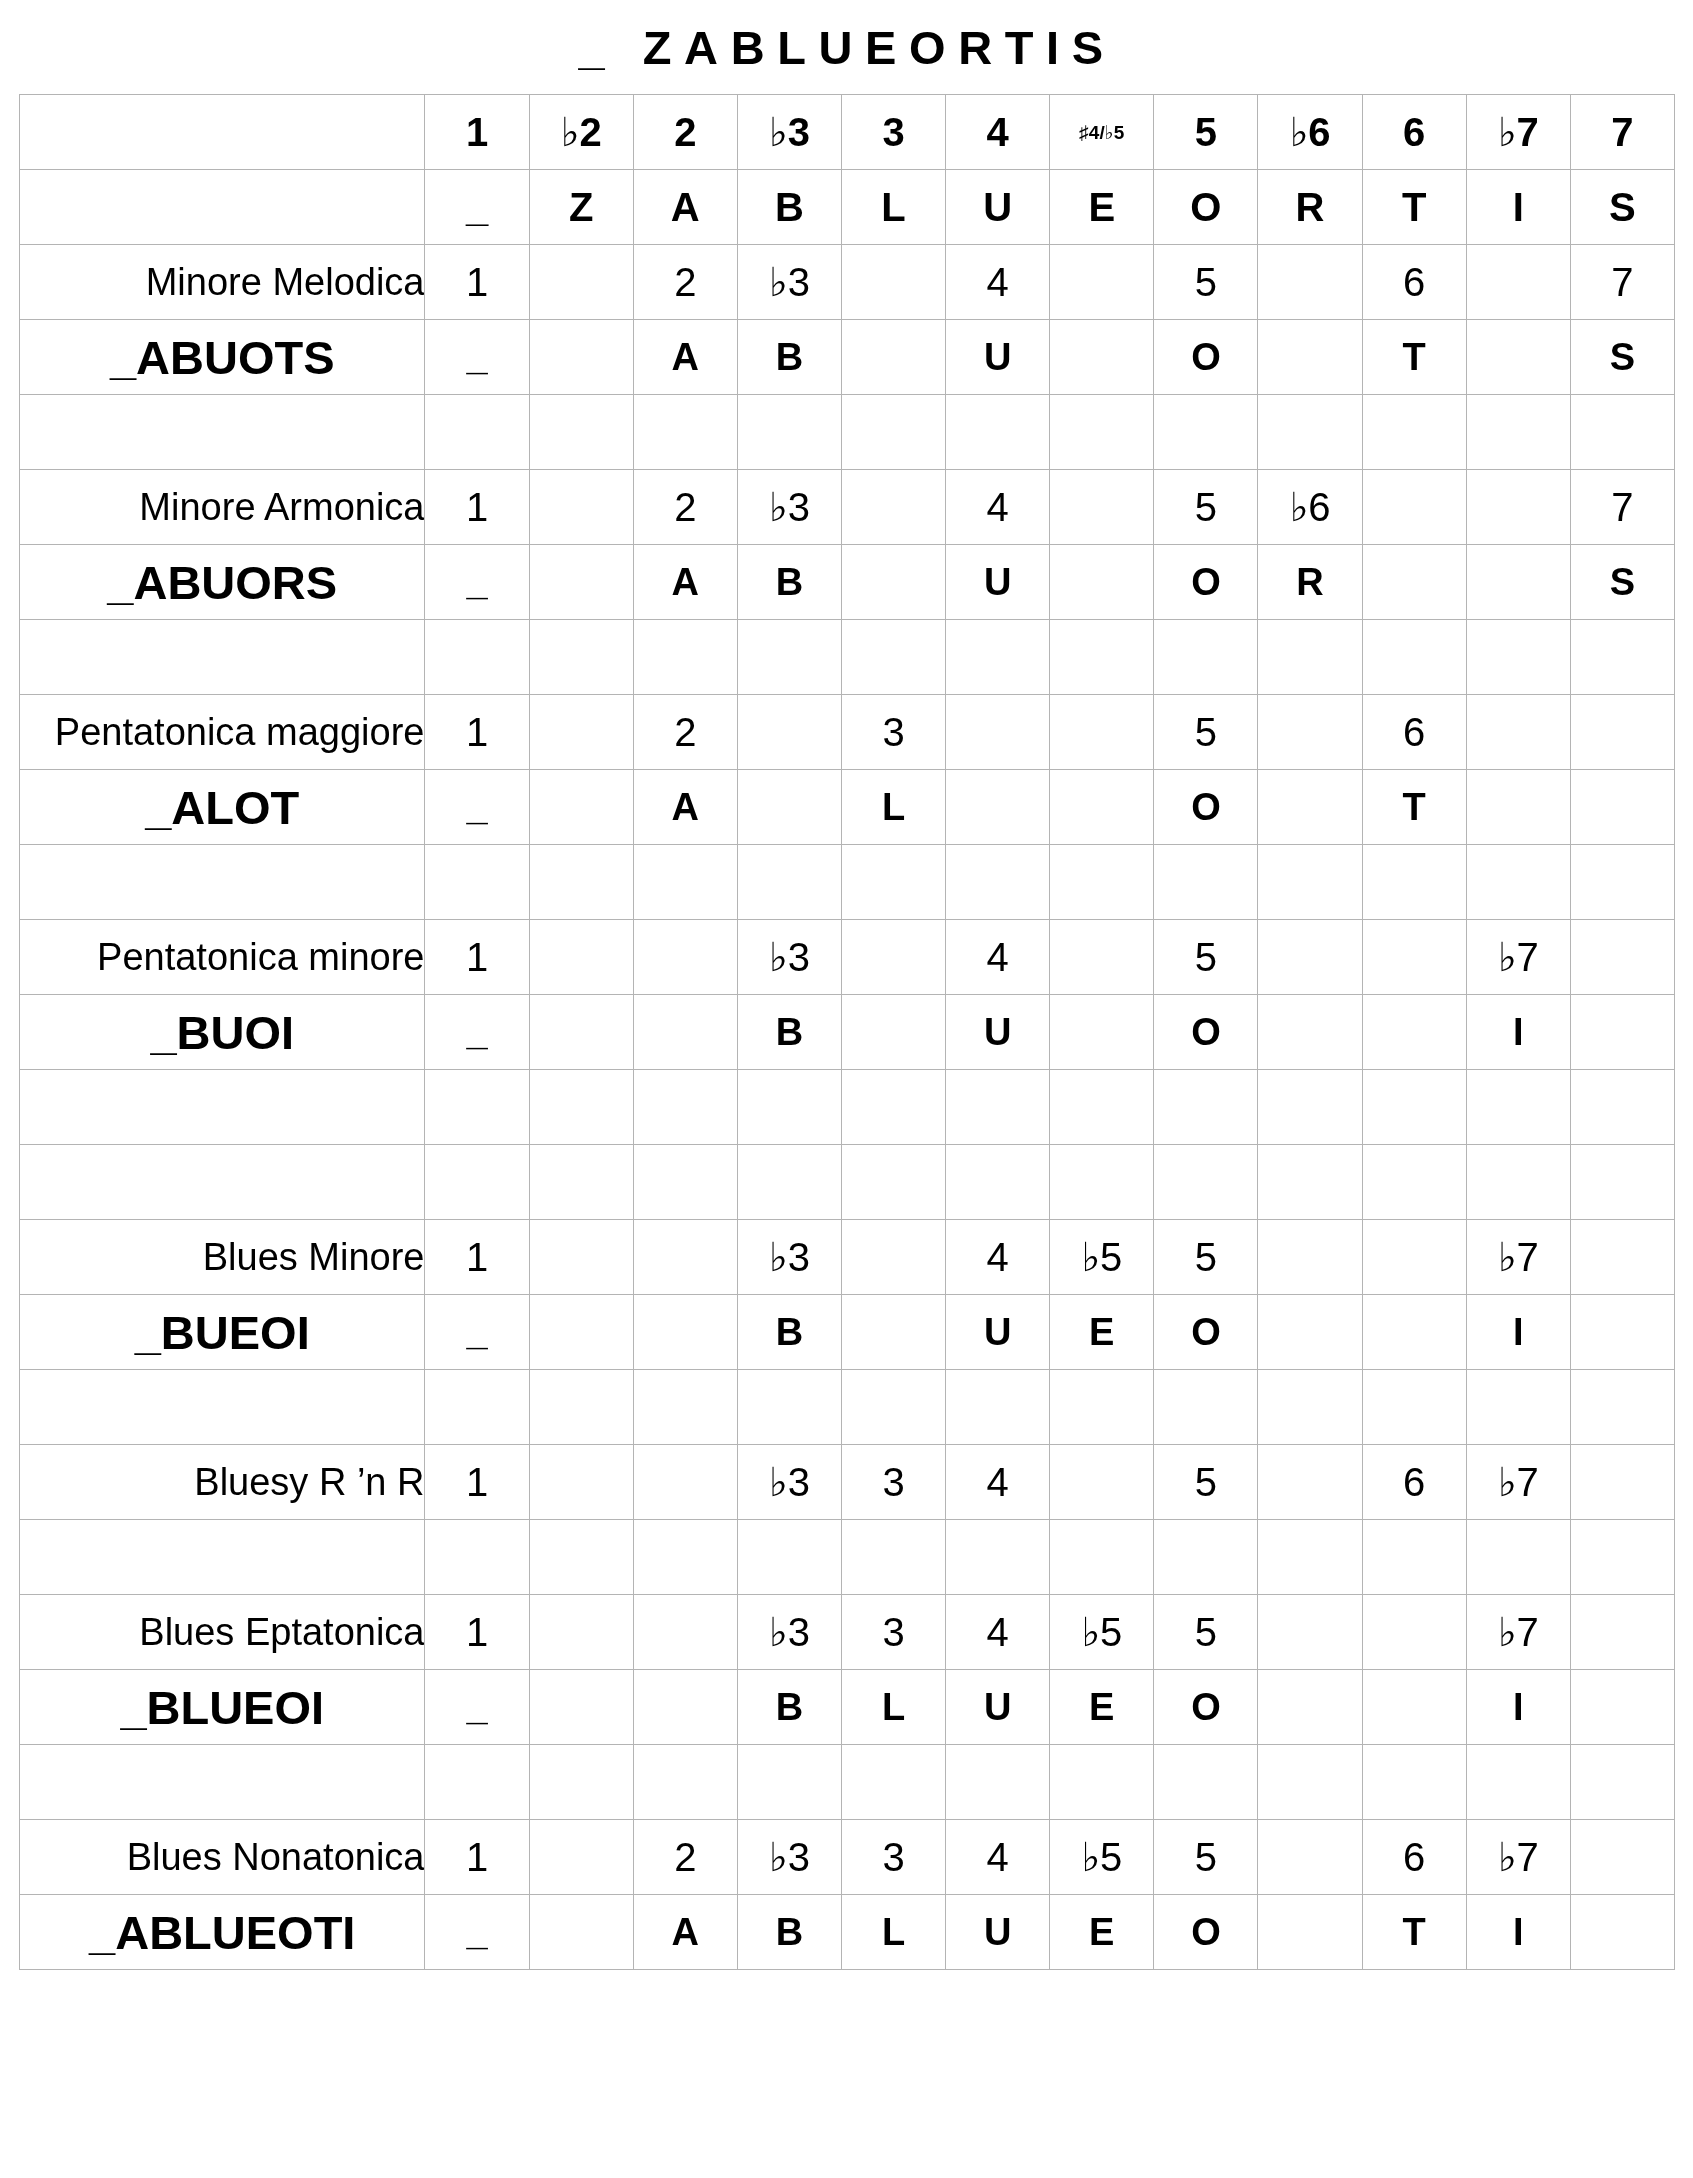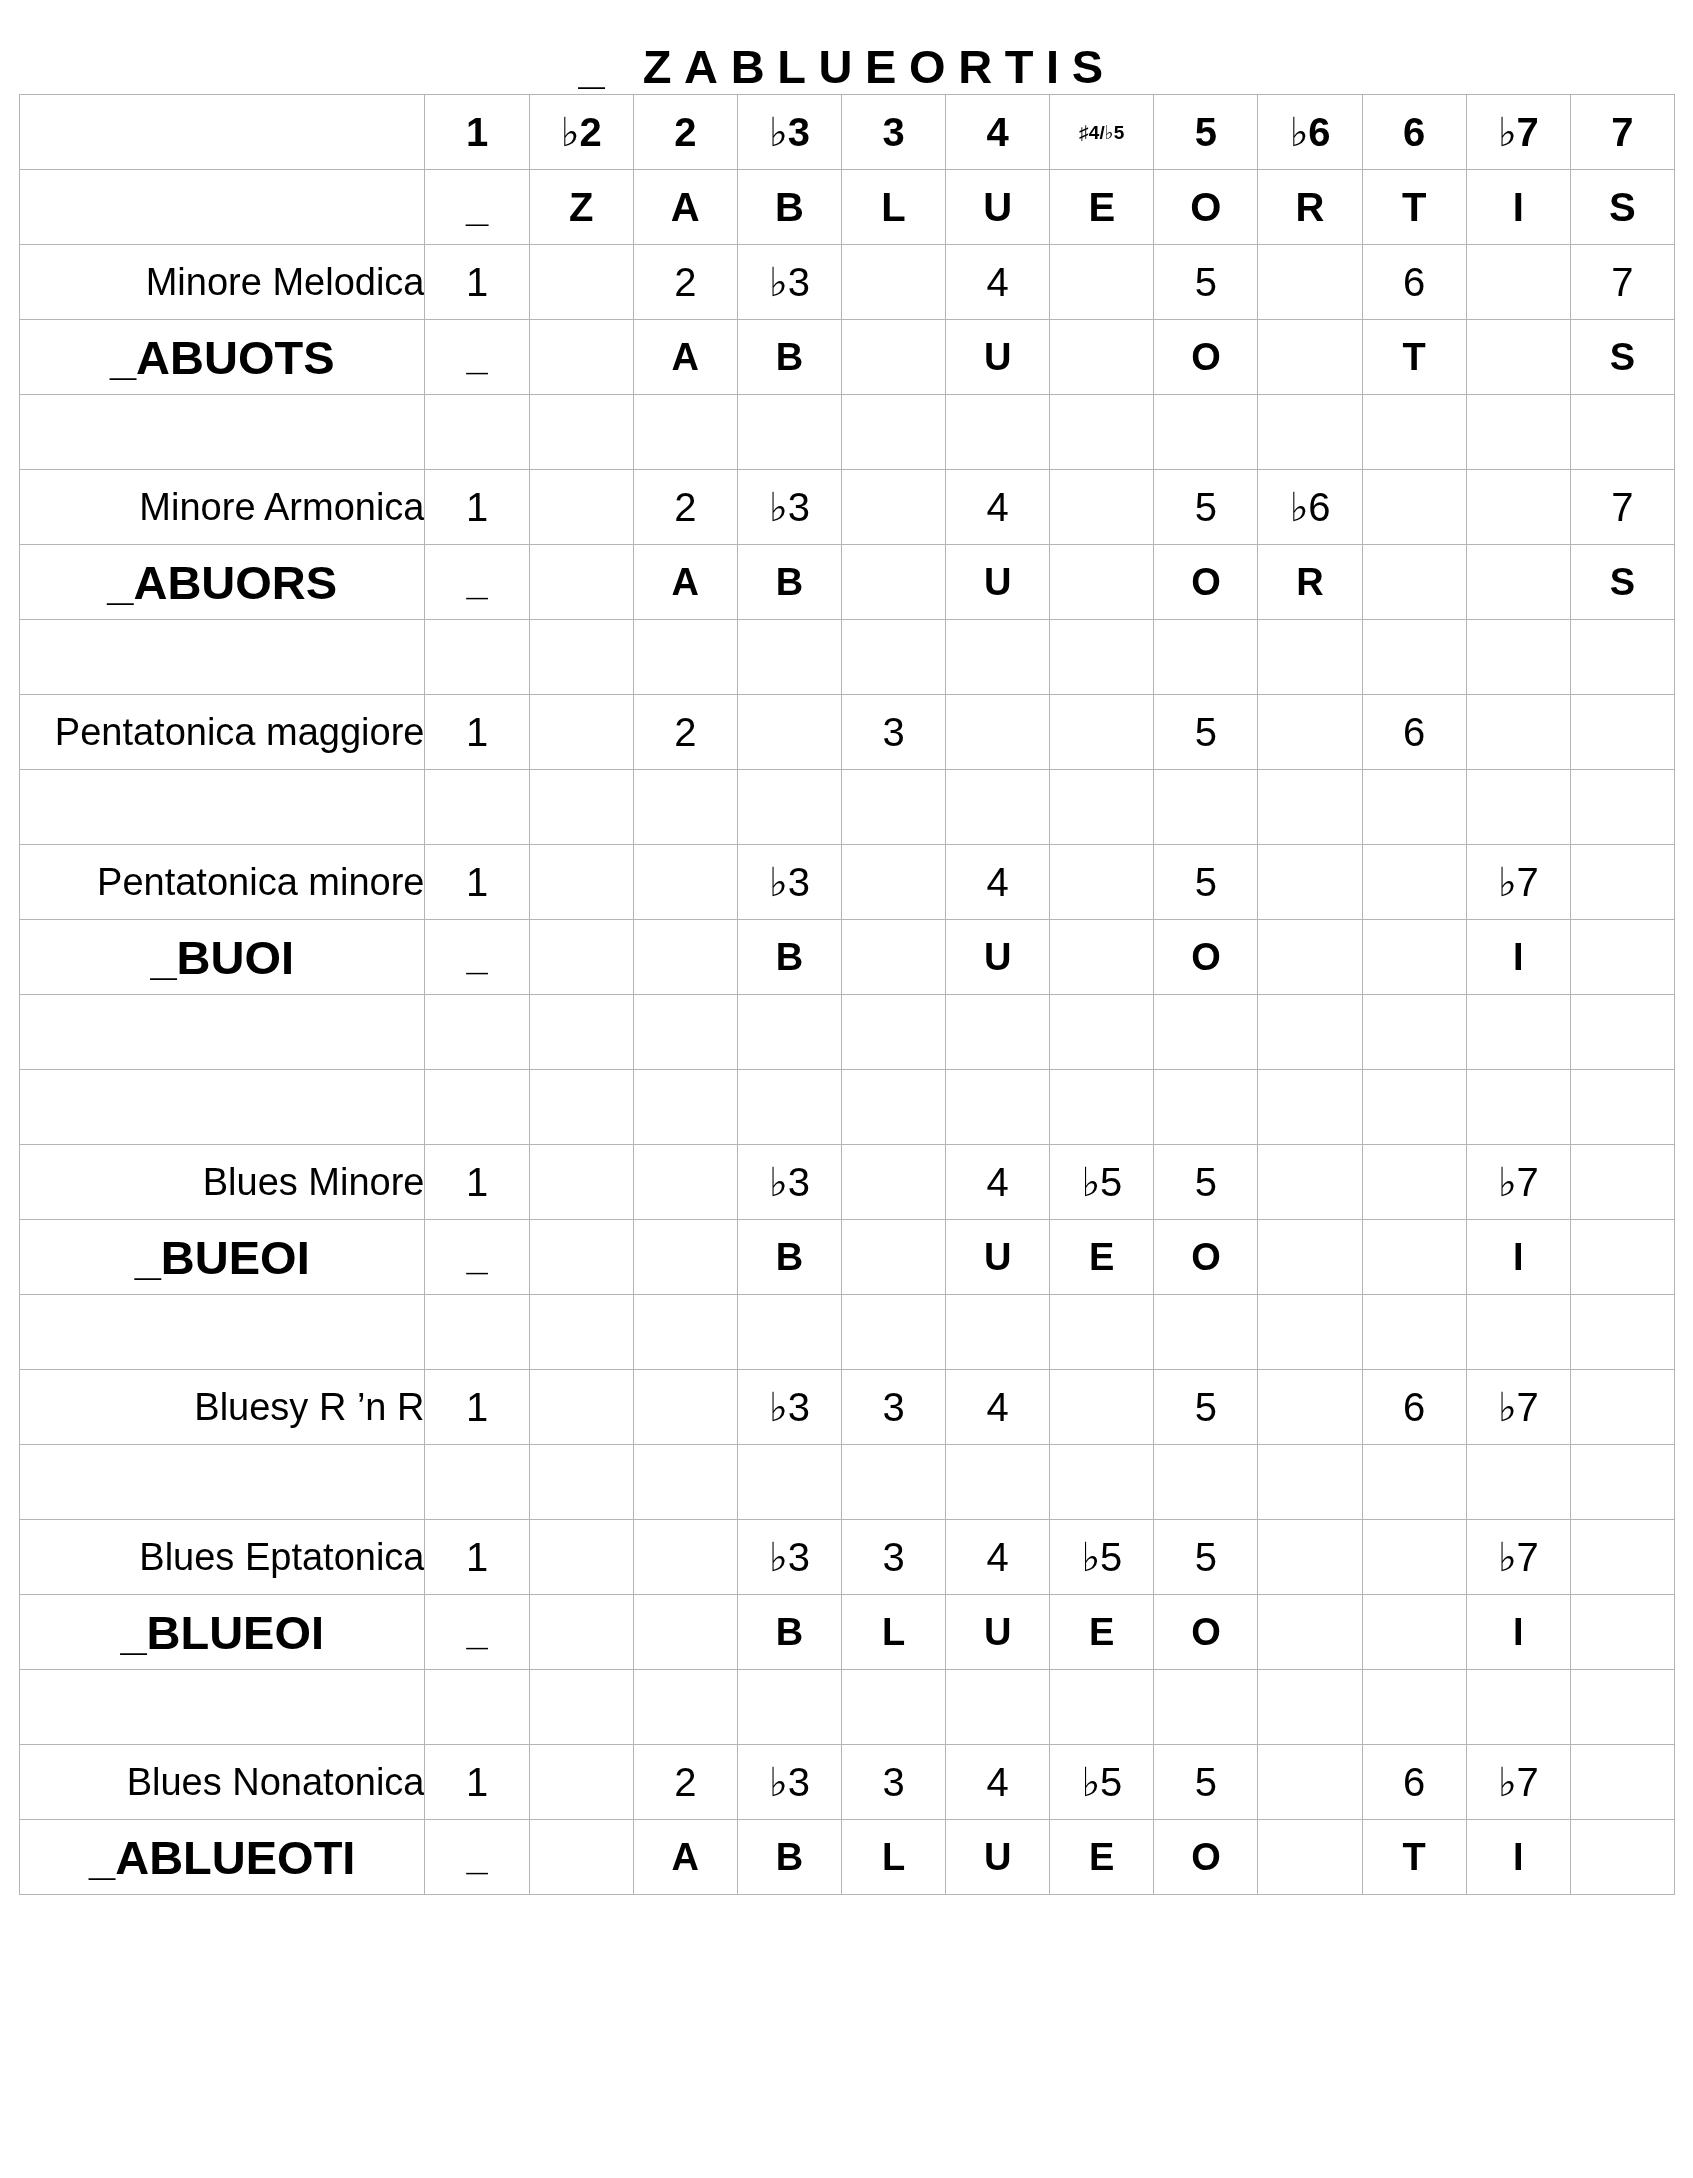--- a/index.html
+++ b/index.html
@@ -7,21 +7,21 @@
     width: 1694px;
     height: 2178px;
     overflow: hidden;
     background: #ffffff;
     color: #000000;
     font-family: "Liberation Sans", "DejaVu Sans", sans-serif;
   }
   .title-bar {
     height: 94px;
     display: flex;
-    align-items: flex-end;
+    align-items: center;
     justify-content: center;
   }
   .page-title {
     margin: 0;
     font-size: 47px;
     font-weight: 700;
     letter-spacing: 12.6px;
     white-space: pre;
   }
   table.scales {
@@ -201,20 +201,35 @@
         <td class="deg">3</td>
         <td class="deg"></td>
         <td class="deg"></td>
         <td class="deg">5</td>
         <td class="deg"></td>
         <td class="deg">6</td>
         <td class="deg"></td>
         <td class="deg"></td>
       </tr>
       <tr>
+        <td class="code">_ALOT</td>
+        <td class="let">_</td>
+        <td class="let"></td>
+        <td class="let">A</td>
+        <td class="let"></td>
+        <td class="let">L</td>
+        <td class="let"></td>
+        <td class="let"></td>
+        <td class="let">O</td>
+        <td class="let"></td>
+        <td class="let">T</td>
+        <td class="let"></td>
+        <td class="let"></td>
+      </tr>
+      <tr>
         <td></td>
         <td></td>
         <td></td>
         <td></td>
         <td></td>
         <td></td>
         <td></td>
         <td></td>
         <td></td>
         <td></td>

